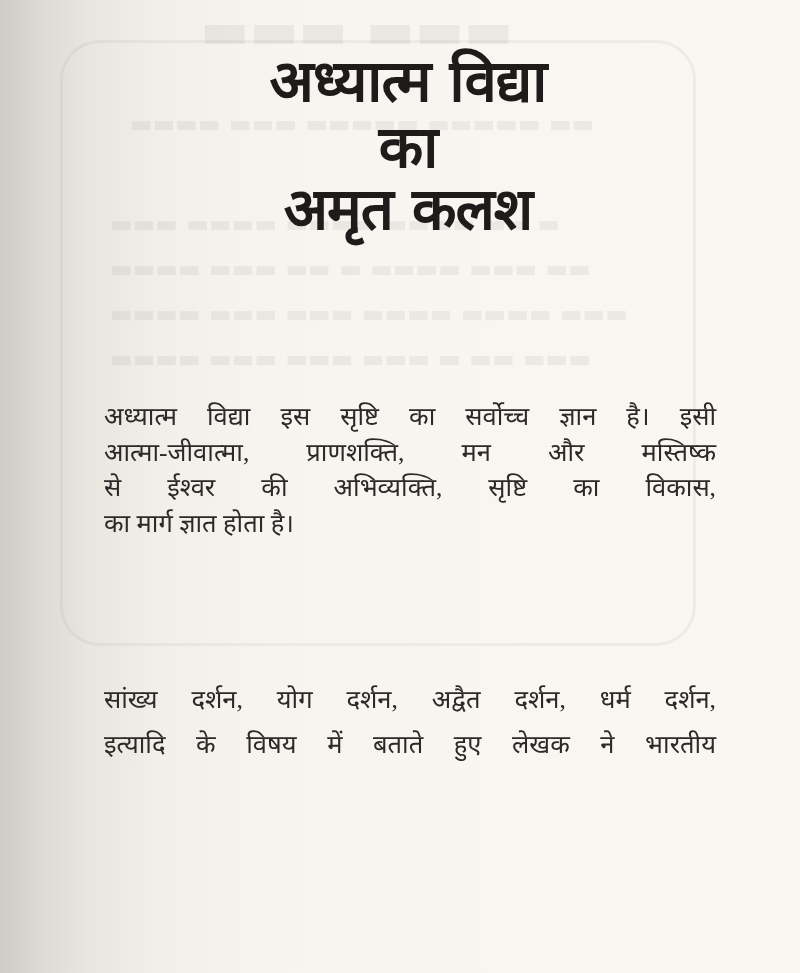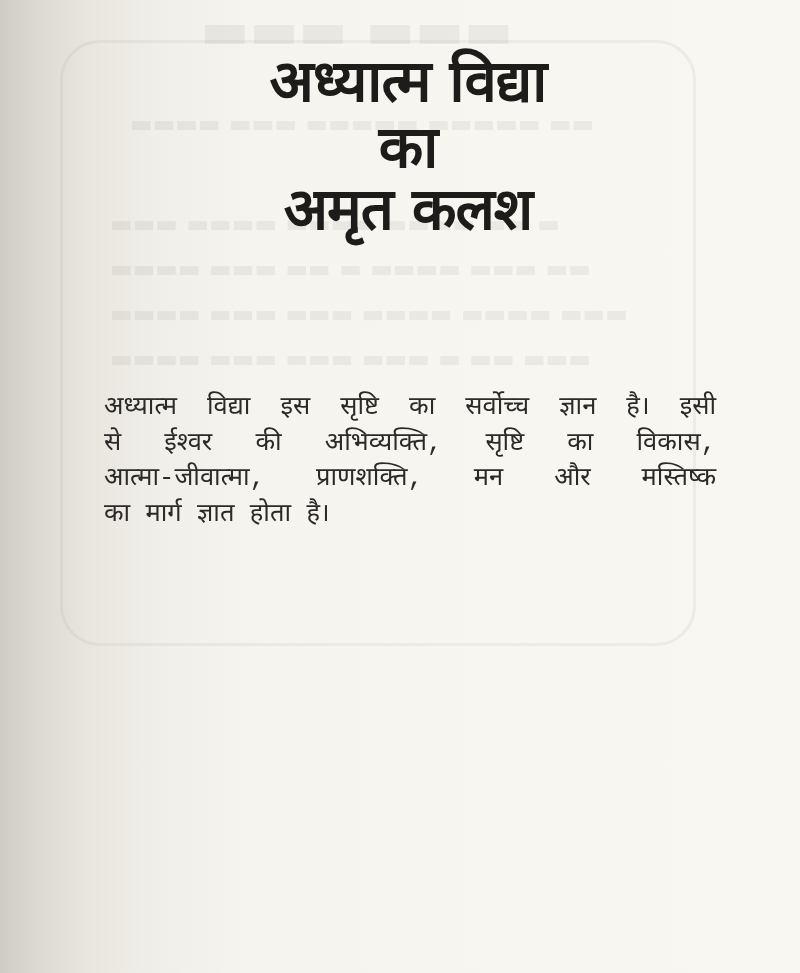--- a/index.html
+++ b/index.html
@@ -49,23 +49,24 @@
       color: #1e1c1b;
       letter-spacing: -1px;
     }
     .title-1 { top: 52px; left: 8px; }
     .title-2 { top: 118px; left: 8px; }
     .title-3 { top: 180px; left: 8px; }
     .para {
       position: absolute;
       left: 104px;
       width: 612px;
-      font-family: Liberation Mono, monospace;
+      font-family: Liberation Serif, serif;
       font-size: 25.5px;
       color: #2c2a28;
+      margin-top: 9px;
     }
     .line {
       display: block;
       height: 35.5px;
       line-height: 35.5px;
       white-space: nowrap;
       text-align: justify;
       text-align-last: justify;
     }
     .line.last {
@@ -88,21 +89,23 @@
   <div class="ghost" style="left:110px;top:255px;font-size:24px;">▬▬▬▬ ▬▬▬ ▬▬ ▬ ▬▬▬▬ ▬▬▬ ▬▬</div>
   <div class="ghost" style="left:110px;top:300px;font-size:24px;">▬▬▬▬ ▬▬▬ ▬▬▬ ▬▬▬▬ ▬▬▬▬ ▬▬▬</div>
   <div class="ghost" style="left:110px;top:345px;font-size:24px;">▬▬▬▬ ▬▬▬ ▬▬▬ ▬▬▬ ▬ ▬▬ ▬▬▬</div>
 
   <div class="title title-1">अध्यात्म विद्या</div>
   <div class="title title-2">का</div>
   <div class="title title-3">अमृत कलश</div>
 
   <div class="para para-1">
     <span class="line">अध्यात्म विद्या इस सृष्टि का सर्वोच्च ज्ञान है। इसी</span>
+    <span class="line">आत्मा-जीवात्मा, प्राणशक्ति, मन और मस्तिष्क</span>
     <span class="line">से ईश्वर की अभिव्यक्ति, सृष्टि का विकास,</span>
-    <span class="line">आत्मा-जीवात्मा, प्राणशक्ति, मन और मस्तिष्क</span>
     <span class="line last">का मार्ग ज्ञात होता है।</span>
   </div>
 
   <div class="para para-2">
+    <span class="line">सांख्य दर्शन, योग दर्शन, अद्वैत दर्शन, धर्म दर्शन,</span>
+    <span class="line">इत्यादि के विषय में बताते हुए लेखक ने भारतीय</span>
   </div>
 
 </div>
 
 </body></html>

